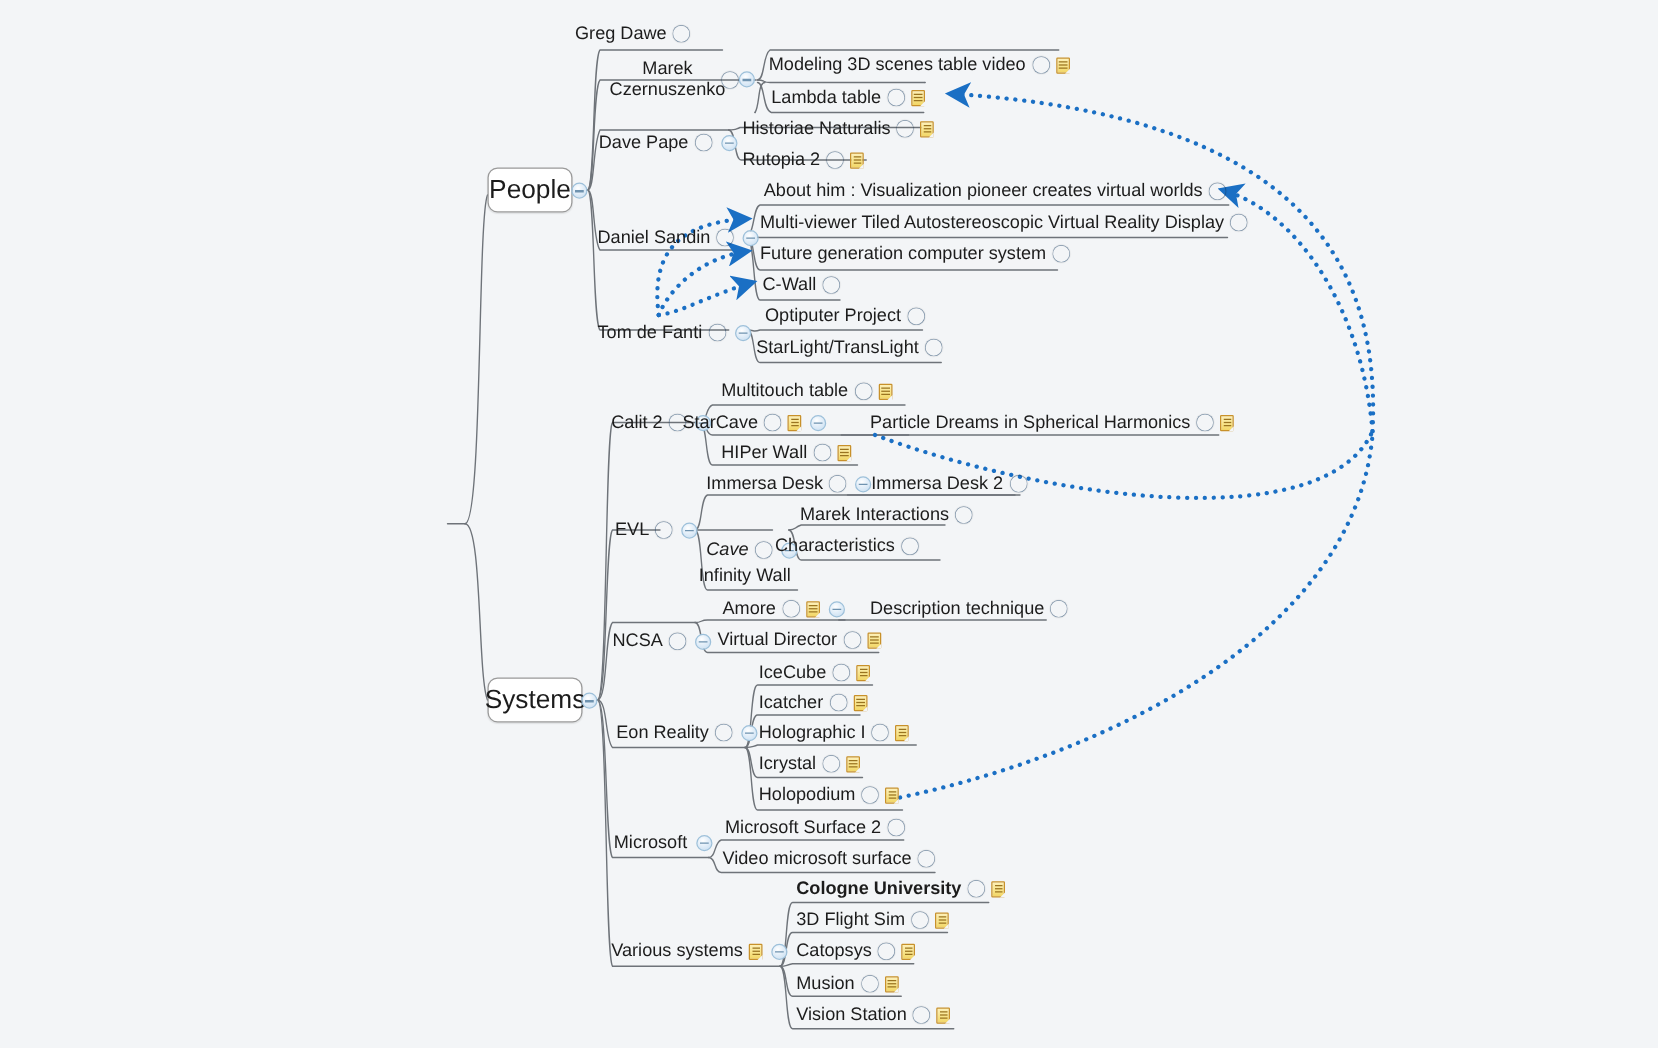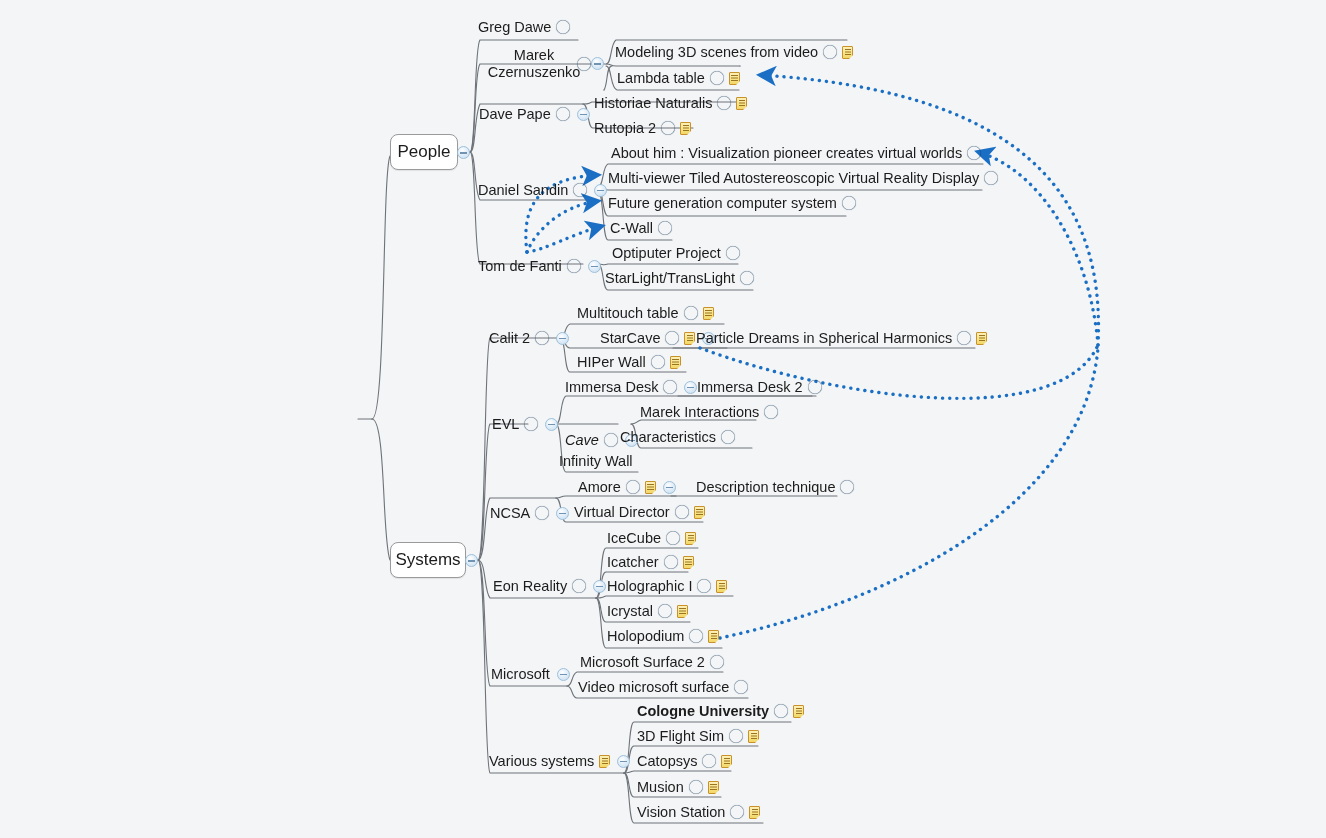--- a/index.html
+++ b/index.html
@@ -43,21 +43,21 @@
   .box-node {
     position: absolute;
     box-sizing: border-box;
     border: 1px solid #9a9a9a;
     border-radius: 8px;
     background: #ffffff;
     display: flex;
     align-items: center;
     justify-content: center;
     color: #1c1c1c;
-    font-size: 17px;
+    font-size: 21px;
     box-shadow: 0 1px 1px rgba(0,0,0,0.08);
   }
 
   
   .node {
     position: absolute;
     display: flex;
     align-items: center;
     white-space: nowrap;
     color: #1c1c1c;
@@ -239,34 +239,34 @@
   <div class="box-node" style="left:390px; top:134px; width:68px; height:36px;">
     <span class="label">People</span>
   </div>
   <div class="collapse-icon" style="position:absolute; left:457px; top:146px; margin-left:0;"></div>
 
   <div class="box-node" style="left:390px; top:542px; width:76px; height:36px;">
     <span class="label">Systems</span>
   </div>
   <div class="collapse-icon" style="position:absolute; left:465px; top:554px; margin-left:0;"></div>
 
-  <div class="node" style="left:478px; top:17px;">
+  <div class="node" style="left:460px; top:17px;">
     <span class="label">Greg Dawe</span>
     <span class="ico globe-icon"></span>
   </div>
 
   <div class="node two-line" style="left:484px; top:46px; width:100px;">
     <span class="label">Marek</span>
     <span class="label">Czernuszenko</span>
   </div>
   <span class="ico globe-icon" style="position:absolute; left:572px; top:57px;"></span>
   <div class="collapse-icon" style="position:absolute; left:591px; top:57px; margin-left:0;"></div>
 
   <div class="node" style="left:615px; top:42px;">
-    <span class="label">Modeling 3D scenes from video</span>
+    <span class="label">Modeling 3D scenes table video</span>
     <span class="ico globe-icon"></span>
     <span class="ico note-icon"></span>
   </div>
 
   <div class="node" style="left:617px; top:68px;">
     <span class="label">Lambda table</span>
     <span class="ico globe-icon"></span>
     <span class="ico note-icon"></span>
   </div>
 
@@ -335,21 +335,21 @@
     <span class="ico globe-icon"></span>
     <span class="collapse-icon"></span>
   </div>
 
   <div class="node" style="left:577px; top:303px;">
     <span class="label">Multitouch table</span>
     <span class="ico globe-icon"></span>
     <span class="ico note-icon"></span>
   </div>
 
-  <div class="node" style="left:600px; top:328px;">
+  <div class="node" style="left:546px; top:328px;">
     <span class="label">StarCave</span>
     <span class="ico globe-icon"></span>
     <span class="ico note-icon"></span>
     <span class="collapse-icon"></span>
   </div>
 
   <div class="node" style="left:696px; top:328px;">
     <span class="label">Particle Dreams in Spherical Harmonics</span>
     <span class="ico globe-icon"></span>
     <span class="ico note-icon"></span>

